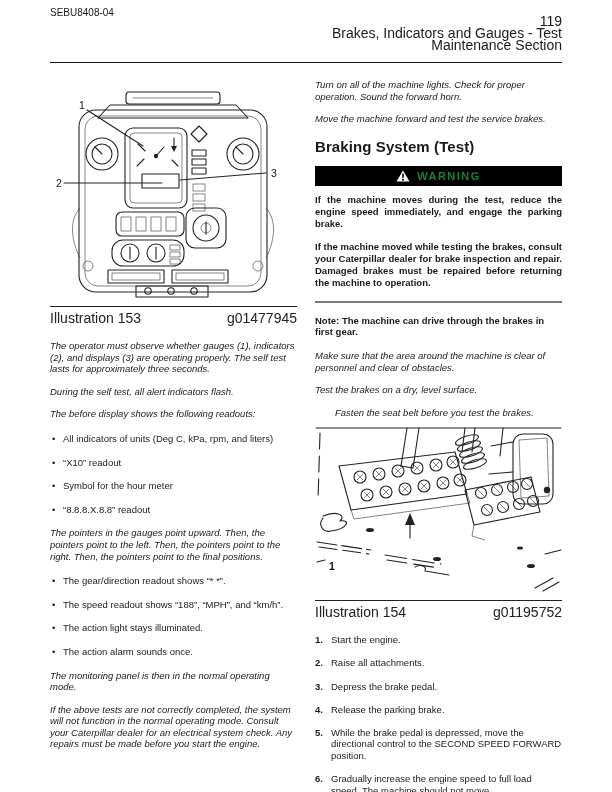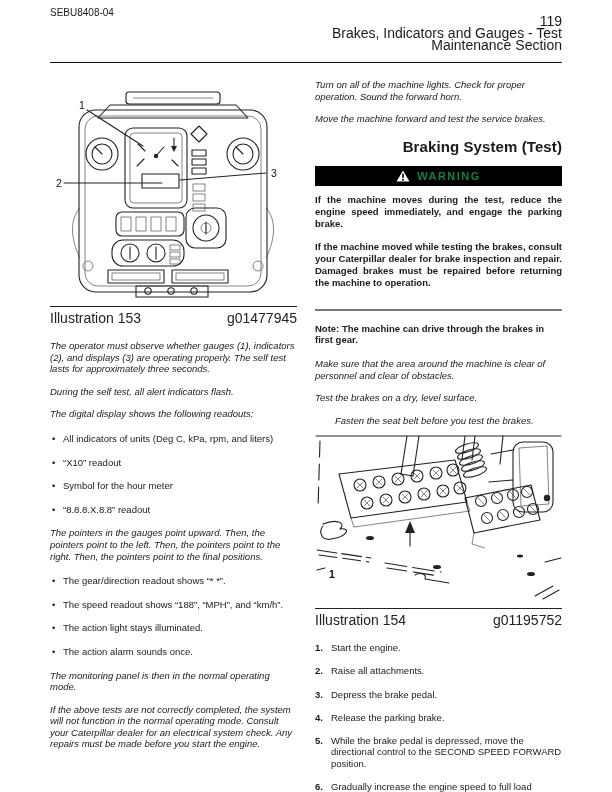--- a/index.html
+++ b/index.html
@@ -21,33 +21,33 @@
   p.body { font-size:9.5px; line-height:11.6px; margin:0 0 11px 0;font-style:italic; }
   
   .bullet { display:flex; font-size:9.5px; line-height:11.6px; margin:0 0 12px 0; }
   .bullet .dot { flex:none; width:13px; padding-left:2px; }
   .bullet .txt { flex:1; }
   
   .step { display:flex; font-size:9.5px; line-height:11.6px; margin:0 0 11.5px 0; }
   .step .num { flex:none; width:16px; font-weight:bold; }
   .step .txt { flex:1; }
   
-  h2.section-heading { font-size:15px; line-height:17px; font-weight:bold; margin:13px 0 11px 0; letter-spacing:0.1px;text-align:right; }
+  h2.section-heading { font-size:15px; line-height:17px; font-weight:bold; margin:13px 0 11px 0; letter-spacing:0.1px; }
   
   .figure { margin:0 0 12px 0; }
   .fig-art { display:block; }
   .fig-caption { display:flex; justify-content:space-between; align-items:baseline;
     border-top:1px solid #222; padding-top:3px; margin-top:2px; font-size:14px; color:#222; }
   
   .warning-box { margin:2px 0 12px 0; border-bottom:2px solid #7a7a7a; padding-bottom:9px; }
   .warning-bar { background:#000; color:#15803d; height:20px; display:flex; align-items:center;
     justify-content:center; gap:7px; margin-bottom:8px; }
   .warning-bar .wlabel { font-size:11px; font-weight:bold; letter-spacing:1.5px; }
   .warning-box p { font-size:9.5px; line-height:12px; font-weight:bold; text-align:justify; margin:0 0 11px 0; }
-  .warning-box p:last-child { margin-bottom:11px; }
+  .warning-box p:last-child { margin-bottom:3px; }
   .note { font-size:9.5px; line-height:11.6px; font-weight:bold; margin:0 0 12px 0; }
   
   svg .ln { fill:none; stroke:#222; stroke-width:1.1; stroke-linejoin:round; stroke-linecap:round; }
   svg .ln-thin { fill:none; stroke:#333; stroke-width:0.6; }
   svg .fillblk { fill:#222; stroke:none; }
   svg text.callout { font-family:"Liberation Sans",sans-serif; font-size:10.5px; fill:#111; }
 </style>
 </head>
 <body>
 
@@ -142,21 +142,21 @@
         <line class="ln" x1="130" y1="92" x2="216" y2="85" stroke-width="0.9"></line>
       </svg>
       <div class="fig-caption">
         <span>Illustration 153</span>
         <span>g01477945</span>
       </div>
     </div>
 
     <p class="body" style="margin-top:14px;">The operator must observe whether gauges (1), indicators (2), and displays (3) are operating properly. The self test lasts for approximately three seconds.</p>
     <p class="body">During the self test, all alert indicators flash.</p>
-    <p class="body" style="margin-bottom:13px;">The digital display shows the following readouts:</p>
+    <p class="body" style="margin-bottom:13px;">The before display shows the following readouts:</p>
 
     <div class="bullet">
       <span class="dot">•</span>
       <span class="txt">All indicators of units (Deg C, kPa, rpm, and liters)</span>
     </div>
     <div class="bullet">
       <span class="dot">•</span>
       <span class="txt">“X10” readout</span>
     </div>
     <div class="bullet">

